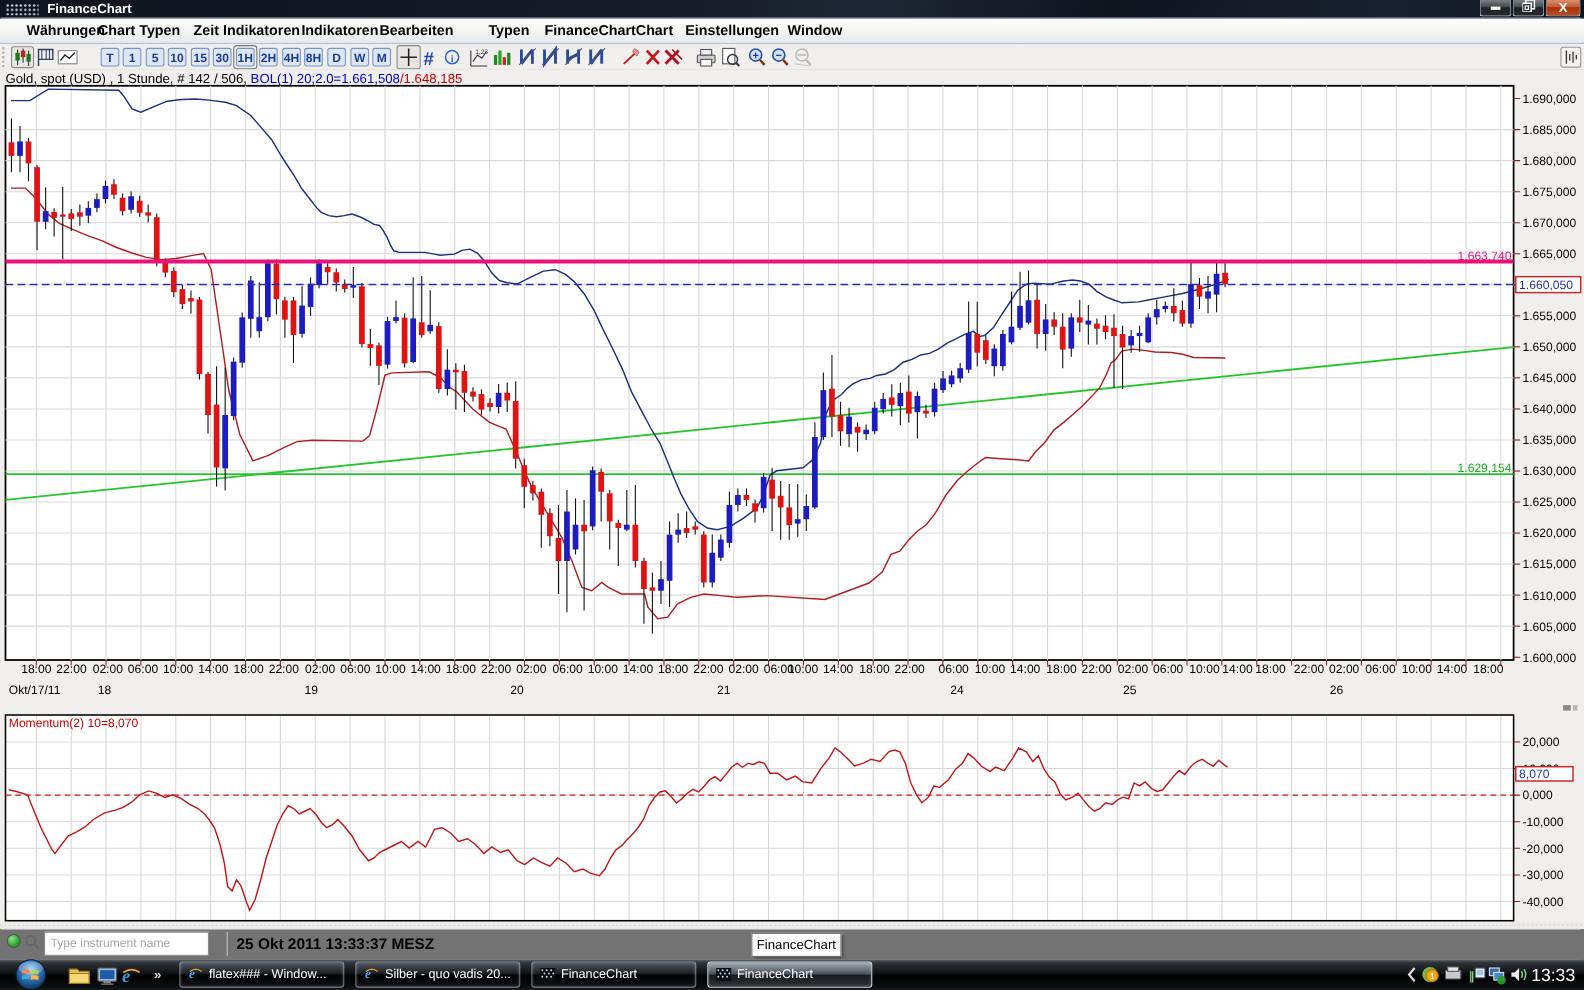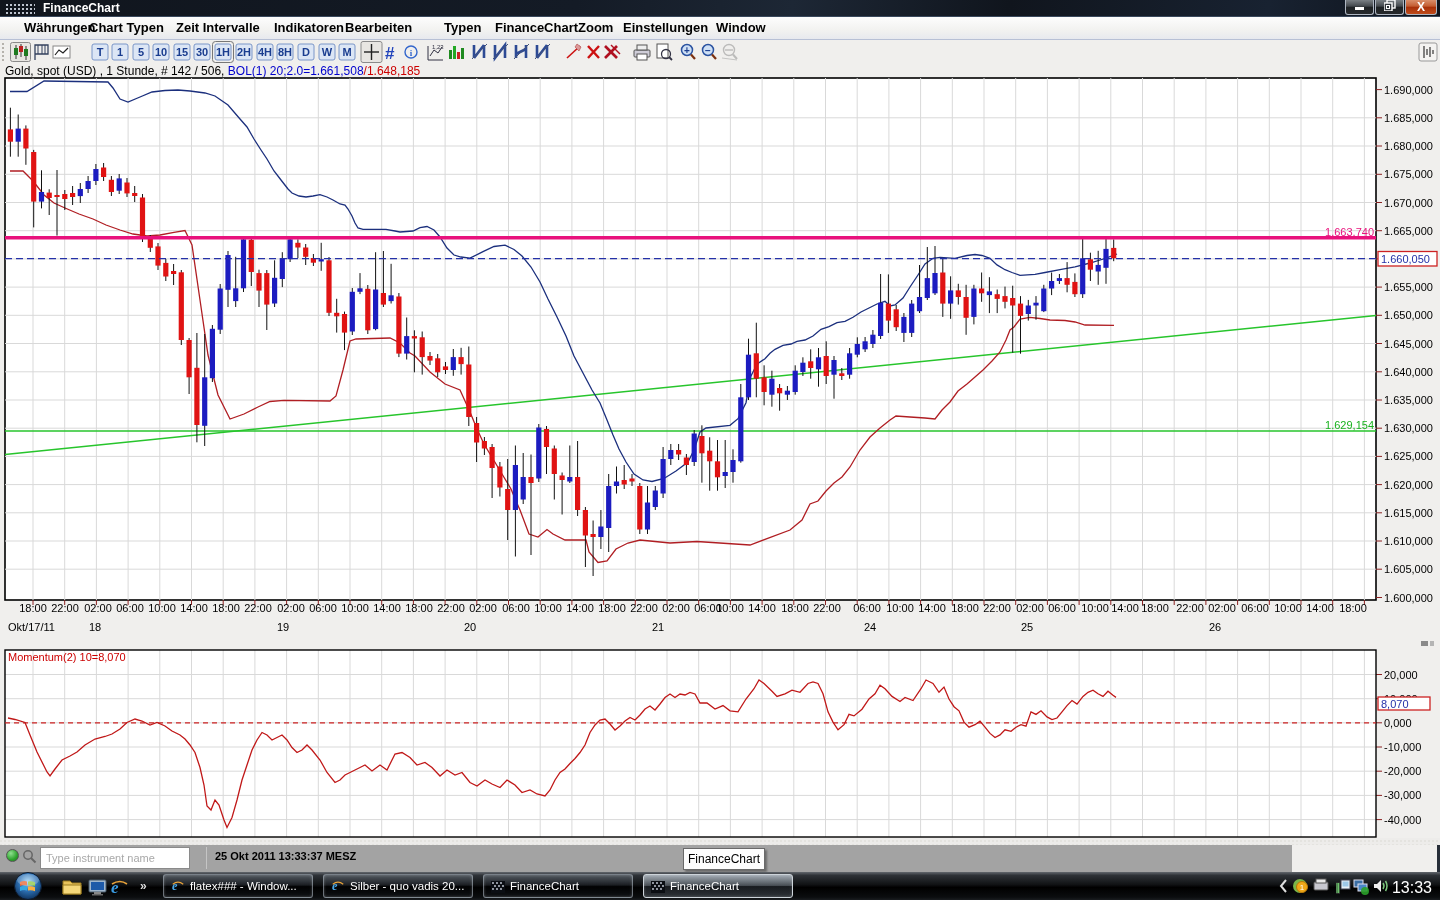--- a/index.html
+++ b/index.html
@@ -5,25 +5,25 @@
 #winedgeL{position:absolute;top:0;left:0;width:1px;height:872px;background:#272e38}
 #titlebar{position:absolute;top:0;left:0;width:1440px;height:17px;background:linear-gradient(100deg,#10151d 0%,#141b26 40%,#1d2735 55%,#10151d 70%,#182231 88%,#0e131b 100%);border-bottom:1px solid #39485c}
 #titleicon{position:absolute;left:5px;top:3px;width:30px;height:11px;background-image:radial-gradient(#cfd6e2 1px,transparent 1.2px);background-size:4px 4px;opacity:.9}
 #titletext{position:absolute;left:43px;top:1px;color:#fff;font-size:12px;font-weight:bold}
 .winbtn{position:absolute;top:0;height:15px;border:1px solid #aeb6c2;border-top:none;color:#fff;text-align:center;font-size:10px;line-height:14px}
 #btnmin{left:1345px;width:29px;border-radius:0 0 3px 3px;background:linear-gradient(#7a8085,#43484d 45%,#1e2225 50%,#26292c)}
 #btnmax{left:1375px;width:29px;border-radius:0 0 3px 3px;background:linear-gradient(#7a8085,#43484d 45%,#1e2225 50%,#26292c)}
 #btnclose{left:1405px;width:32px;border-radius:0 0 3px 3px;background:linear-gradient(#d98e6a,#c35c31 45%,#a72f08 50%,#bf4c1c)}
 #menubar{position:absolute;top:17px;left:0;width:1440px;height:23px;background:linear-gradient(#fdfdfd,#f2f2f0 60%,#e7e9ee);border-bottom:1px solid #b7c0d5}
 .mi{position:absolute;top:20px;font-size:13px;font-weight:bold;color:#000}
-#statusbar{position:absolute;top:845px;left:0;width:1292px;height:27px;background:#a3a3a3}
+#statusbar{position:absolute;top:845px;left:0;width:1440px;height:27px;background:#737373}
 #led{position:absolute;left:6px;top:4px;width:13px;height:13px;border-radius:50%;background:radial-gradient(circle at 35% 30%,#8fe08f,#2da32d 60%,#1d7a1d);border:1px solid #555}
 #sbox{position:absolute;left:40px;top:2px;width:150px;height:22px;background:#fff;border:1px solid #8a8a8a;font-size:11px;color:#a8a8a8;line-height:20px;padding-left:5px}
 #mag{position:absolute;left:22px;top:4px;width:15px;height:15px}
-#tstamp{position:absolute;left:215px;top:5px;font-size:11px;font-weight:bold;color:#000}
+#tstamp{position:absolute;left:215px;top:5px;font-size:14px;font-weight:bold;color:#000}
 #tsep{position:absolute;left:206px;top:2px;height:22px;width:1px;background:#c5c5c5}
 #tooltip{position:absolute;left:683px;top:3px;width:82px;height:22px;background:#fdfdfd;border:1px solid #6a6a6a;box-shadow:2px 2px 2px rgba(0,0,0,.35);font-size:12px;color:#000;text-align:center;line-height:20px}
 #taskbar{position:absolute;top:872px;left:0;width:1440px;height:28px;background:linear-gradient(#62676d,#2e3237 12%,#101214 45%,#000 55%,#0b0d0f 90%,#1a1d20)}
 .tbtn{position:absolute;top:2px;height:24px;width:150px;border:1px solid rgba(175,185,195,.6);border-radius:3px;background:linear-gradient(rgba(115,125,135,.5),rgba(45,50,58,.4) 46%,rgba(2,3,5,.6) 52%,rgba(22,25,30,.45));color:#fff;font-size:11.5px;line-height:22px;white-space:nowrap;overflow:hidden;box-shadow:inset 0 0 3px rgba(255,255,255,.25)}
 .tbtn .ti{display:inline-block;margin:0 5px 0 7px;vertical-align:-3px}
 #tb4{background:linear-gradient(rgba(200,210,220,.75),rgba(120,130,140,.55) 48%,rgba(40,45,52,.6) 52%,rgba(80,88,96,.5));border-color:#cdd4da}
 #clock{position:absolute;right:8px;top:7px;font-size:16px;color:#fff}
 </style></head><body>
 <div id="winedge"></div>
 <div id="winedgeL"></div>
@@ -35,26 +35,26 @@
     </svg></div>
 <div class="winbtn" id="btnmax"><svg width="12" height="11">
       <rect x="3" y="0" width="8" height="8" fill="none" stroke="#fff" stroke-width="1.4"></rect>
       <rect x="0" y="3" width="8" height="8" fill="#30353a" stroke="#fff" stroke-width="1.4"></rect>
       <rect x="2.5" y="5.5" width="3" height="3" fill="none" stroke="#fff"></rect>
     </svg></div>
 <div class="winbtn" id="btnclose"><b style="font-size:12px">X</b></div>
 <div id="menubar"></div>
 <div class="mi" style="left:24px">Währungen</div>
 <div class="mi" style="left:89px">Chart Typen</div>
-<div class="mi" style="left:176px">Zeit Intervalle</div>
+<div class="mi" style="left:176px">Zeit Indikatoren</div>
 <div class="mi" style="left:274px">Indikatoren</div>
 <div class="mi" style="left:345px">Bearbeiten</div>
 <div class="mi" style="left:444px">Typen</div>
 <div class="mi" style="left:495px">FinanceChart</div>
-<div class="mi" style="left:578px">Zoom</div>
+<div class="mi" style="left:578px">Chart</div>
 <div class="mi" style="left:623px">Einstellungen</div>
 <div class="mi" style="left:716px">Window</div>
 <svg width="1440" height="24" viewBox="0 0 1440 24" style="position:absolute;top:40px;left:0">
 <rect width="1440" height="24" fill="#f0efed"></rect>
 <line x1="0" y1="23.5" x2="1440" y2="23.5" stroke="#d8d6d2"></line>
 <line x1="3" y1="3" x2="3" y2="21" stroke="#b5b2ac" stroke-width="2" stroke-dasharray="2,2"></line>
 <rect x="10.5" y="2.5" width="20" height="19" rx="2" fill="#e8e6e2" stroke="#8a8a8a"></rect>
 <g>
       <line x1="16" y1="5" x2="16" y2="19" stroke="#333"></line>
       <rect x="14" y="8" width="4" height="7" fill="#1f7a1f"></rect>

